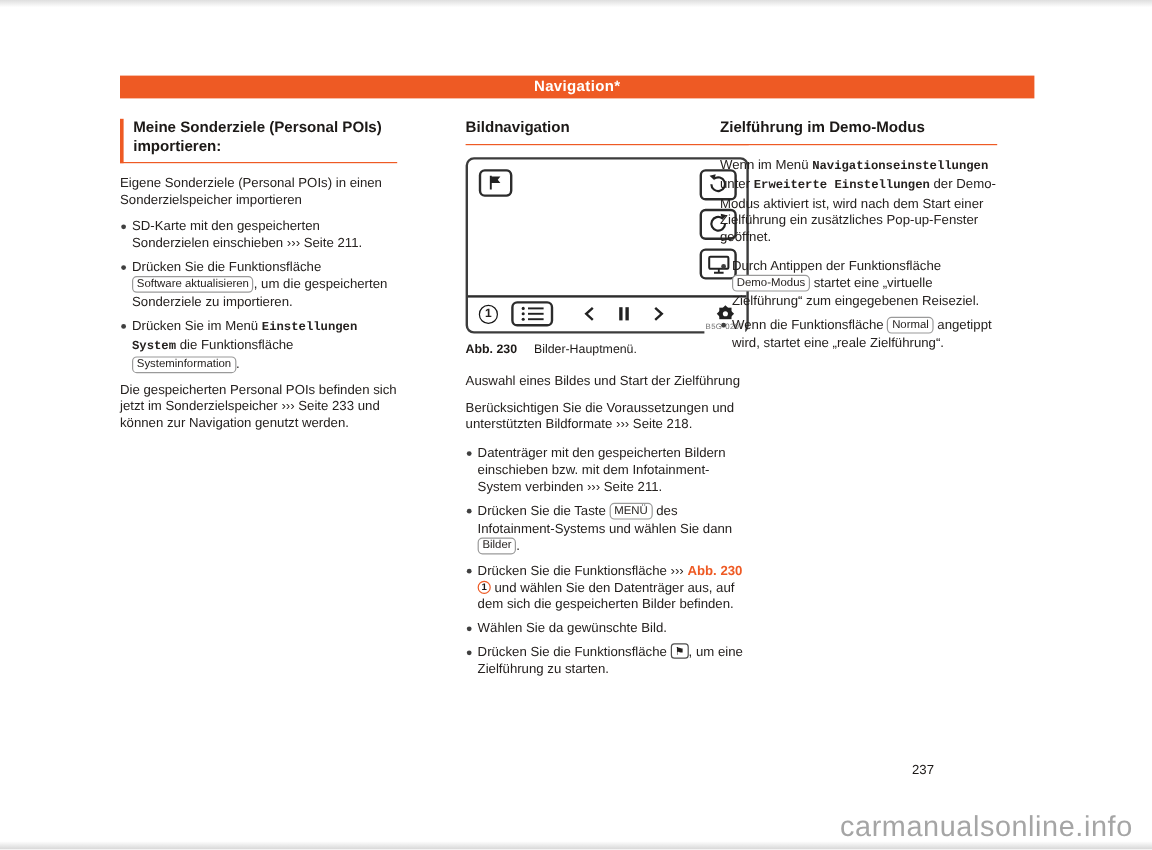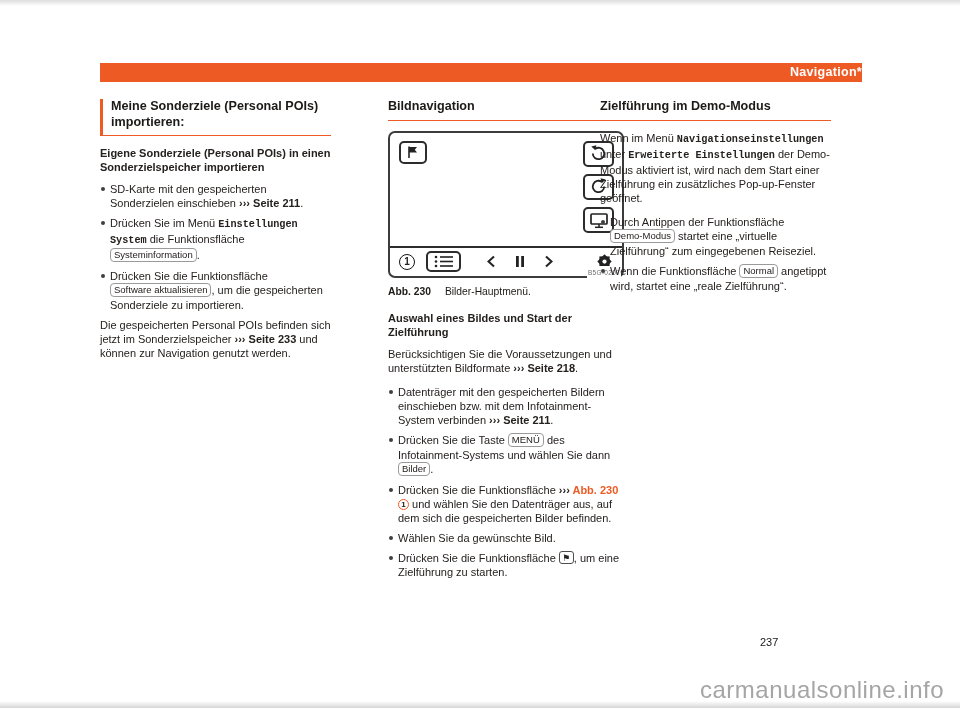--- a/index.html
+++ b/index.html
@@ -13,21 +13,21 @@
   }
   .page { position:absolute; inset:0; background:#fff; }
   .page-edge-top { position:absolute; left:0; top:0; right:0; height:6px;
     background:linear-gradient(#dedede,#ffffff); }
   .page-edge-bottom { position:absolute; left:0; bottom:0; right:0; height:7px;
     background:linear-gradient(#ffffff,#d6d6d6); }
 
   .banner {
     position:absolute; left:100px; top:63px; width:762px; height:19px;
     background:var(--accent, #ee5a24);
-    color:#fff; text-align:right; font-weight:bold;
+    color:#fff; text-align:center; font-weight:bold;
     font-size:12.5px; line-height:19px; letter-spacing:.3px;
   }
 
   .col { position:absolute; top:99px; font-size:11px; line-height:14px; }
   .col1 { left:100px; width:231px; }
   .col2 { left:388px; width:236px; }
   .col3 { left:600px; width:231px; }
 
   .heading {
     font-size:12.6px; line-height:15.5px; font-weight:bold; color:#1c1917;
@@ -36,21 +36,21 @@
   }
   .heading.barred { border-left:3px solid var(--accent, #ee5a24); padding-left:8px; }
 
   .block { margin-bottom:9px; overflow-wrap:break-word; }
   .block.subheading { font-weight:bold; margin-bottom:8px; }
   .block.para { margin-bottom:10px; }
   .block.bullet { position:relative; padding-left:10px; margin-bottom:6px; }
   .bullet-dot { position:absolute; left:1px; top:5px; width:4px; height:4px;
     border-radius:50%; background:#3f3f3f; }
 
-  .seg-b { font-weight:bold; }
+  .seg-b { font-weight:normal; }
   .seg-m { font-family:Liberation Mono, monospace; font-weight:bold; font-size:10.2px; }
   .seg-k {
     display:inline-block; border:1px solid var(--keycap-border,#9a9a9a);
     border-radius:4px; padding:0 3px; font-size:9.5px; line-height:12px;
     background:#fff; white-space:nowrap; position:relative; top:-1px;
   }
   .seg-kf {
     display:inline-block; border:1px solid #4d4d4d; border-radius:3px;
     width:15px; height:13px; font-size:9px; line-height:12px; text-align:center;
     position:relative; top:-1px;
@@ -121,22 +121,22 @@
 
   <div class="banner">
     <span>Navigation*</span>
   </div>
 
   <div class="col col1">
     <h2 class="heading barred">Meine Sonderziele (Personal POIs) importieren:</h2>
     <div class="blocks">
         <div class="block subheading"><span class="seg-b">Eigene Sonderziele (Personal POIs) in einen Sonderzielspeicher importieren</span></div>
         <div class="block bullet"><span class="bullet-dot"></span><span class="seg-t">SD-Karte mit den gespeicherten Sonderzielen einschieben </span><span class="seg-b">››› Seite 211</span><span class="seg-t">.</span></div>
+        <div class="block bullet"><span class="bullet-dot"></span><span class="seg-t">Drücken Sie die Funktionsfläche </span><span class="seg-k">Software aktualisieren</span><span class="seg-t">, um die gespeicherten Sonderziele zu importieren.</span></div>
         <div class="block bullet"><span class="bullet-dot"></span><span class="seg-t">Drücken Sie im Menü </span><span class="seg-m">Einstellungen System</span><span class="seg-t"> die Funktionsfläche </span><span class="seg-k">Systeminformation</span><span class="seg-t">.</span></div>
-        <div class="block bullet"><span class="bullet-dot"></span><span class="seg-t">Drücken Sie die Funktionsfläche </span><span class="seg-k">Software aktualisieren</span><span class="seg-t">, um die gespeicherten Sonderziele zu importieren.</span></div>
         <div class="block para"><span class="seg-t">Die gespeicherten Personal POIs befinden sich jetzt im Sonderzielspeicher </span><span class="seg-b">››› Seite 233</span><span class="seg-t"> und können zur Navigation genutzt werden.</span></div>
       </div>
   </div>
 
   <div class="col col2">
     <h2 class="heading">Bildnavigation</h2>
 
     <figure class="figure">
       <div class="screen">
 

